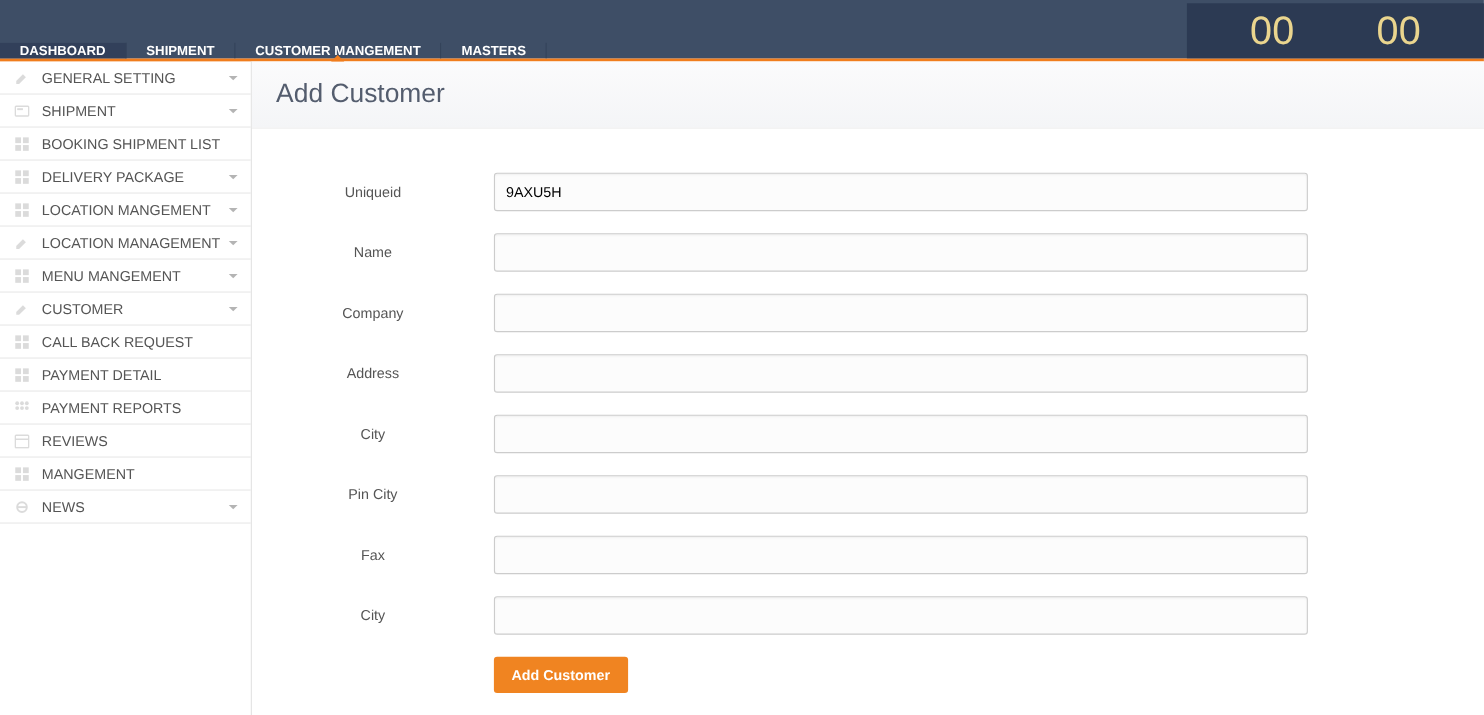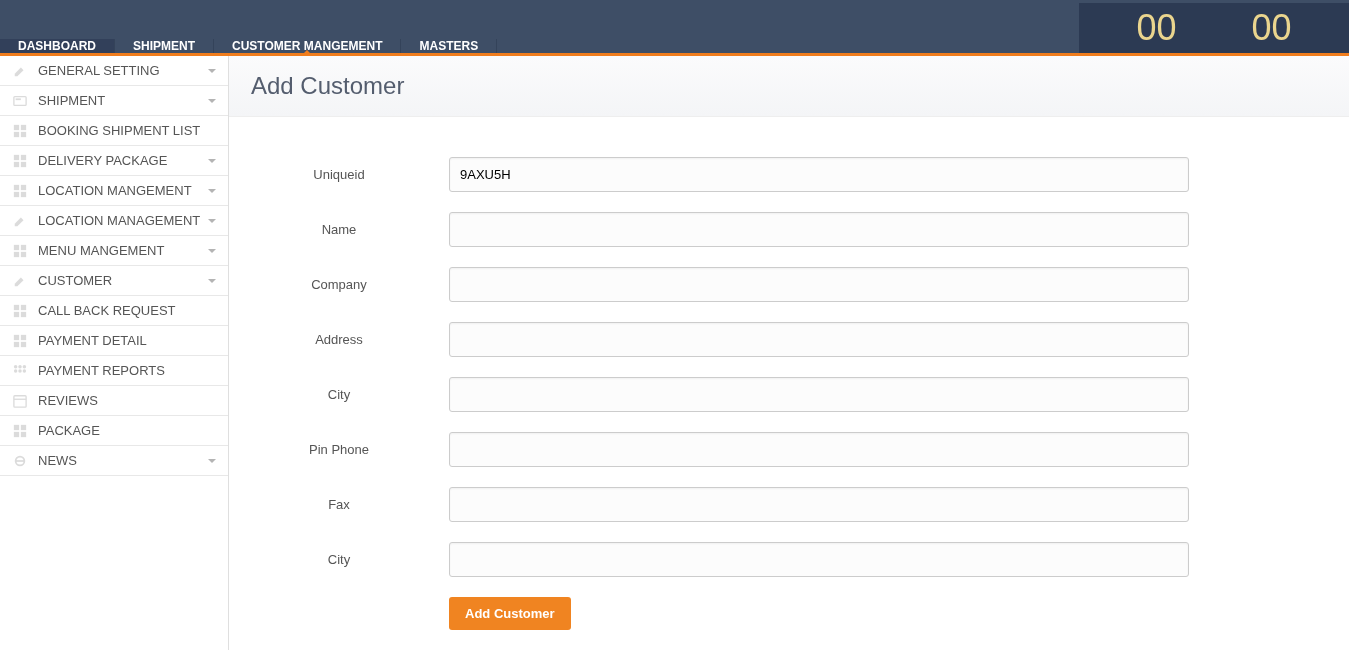--- a/index.html
+++ b/index.html
@@ -314,21 +314,21 @@
       </div>
       <div class="side-item">
         <span class="side-icon">
           <svg width="14" height="14" viewBox="0 0 16 16" fill="#999">
             <rect x="1" y="1" width="6" height="6"></rect>
             <rect x="9" y="1" width="6" height="6"></rect>
             <rect x="1" y="9" width="6" height="6"></rect>
             <rect x="9" y="9" width="6" height="6"></rect>
           </svg>
         </span>
-        <span class="side-label">PACKAGE</span>
+        <span class="side-label">MANGEMENT</span>
       </div>
       <div class="side-item">
         <span class="side-icon">
           <svg width="14" height="14" viewBox="0 0 16 16" fill="#999">
             <circle cx="8" cy="8" r="5" fill="none" stroke="#999" stroke-width="2"></circle>
             <line x1="3" y1="8" x2="13" y2="8" stroke="#999" stroke-width="2"></line>
           </svg>
         </span>
         <span class="side-label">NEWS</span>
         <span class="side-arrow"></span>
@@ -353,21 +353,21 @@
         </div>
         <div class="form-row">
           <label class="form-label">Address</label>
           <input class="form-input" type="text" style="">
         </div>
         <div class="form-row">
           <label class="form-label">City</label>
           <input class="form-input" type="text" style="">
         </div>
         <div class="form-row">
-          <label class="form-label">Pin Phone</label>
+          <label class="form-label">Pin City</label>
           <input class="form-input" type="text" style="">
         </div>
         <div class="form-row">
           <label class="form-label">Fax</label>
           <input class="form-input" type="text" style="">
         </div>
         <div class="form-row">
           <label class="form-label">City</label>
           <input class="form-input" type="text" style="">
         </div>

